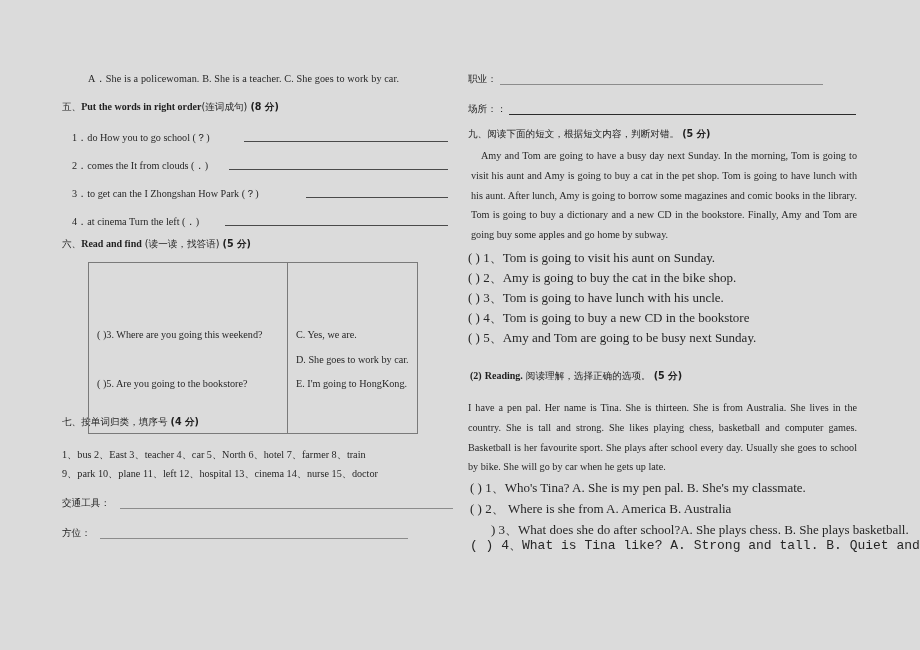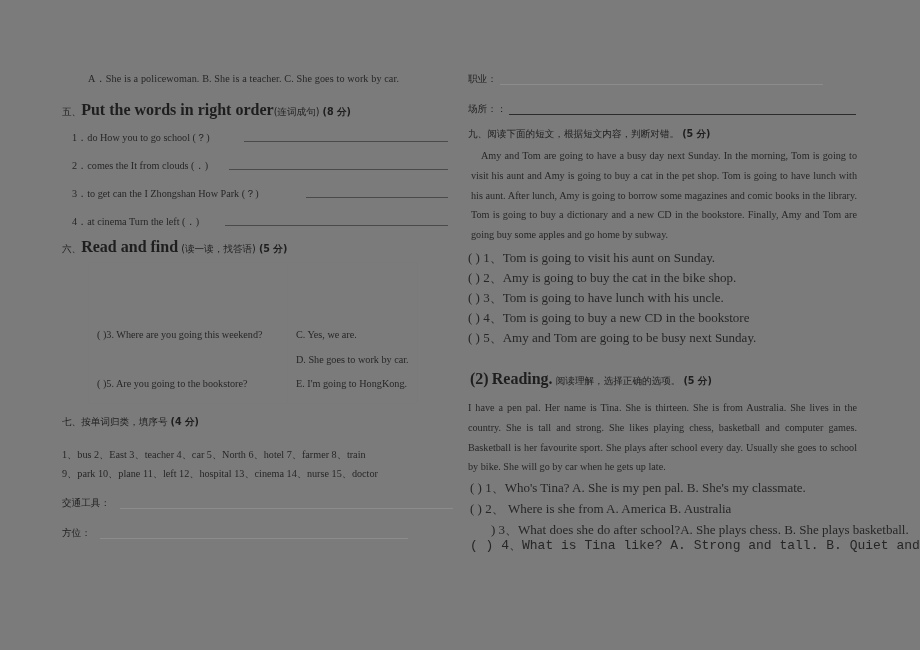--- a/index.html
+++ b/index.html
@@ -14,21 +14,21 @@
     overflow: hidden;
     font-family: "Liberation Serif", "DejaVu Serif", serif;
     color: #262626;
     -webkit-font-smoothing: none;
   }
 
   #page {
     position: relative;
     width: 920px;
     height: 650px;
-    background: #3b82f6;
+    background: #fde047;
   }
 
   
   .col {
     position: absolute;
     top: 0;
   }
   #col-left  { left: 62px;  width: 392px; }
   #col-right { left: 468px; width: 392px; }
 
@@ -49,21 +49,21 @@
 
   .heading {
     position: absolute;
     white-space: nowrap;
     font-family: "DejaVu Sans", "Liberation Sans", sans-serif;
     font-size: 9.6px;
     color: #1e1e1e;
   }
   .heading .en {
     font-family: "Liberation Serif", "DejaVu Serif", serif;
-    font-size: 16px;
+    font-size: 10px;
     font-weight: bold;
   }
   .heading .score { font-weight: bold; }
 
   
   .rule {
     position: absolute;
     height: 0;
     border-bottom: 1px solid #4a4a4a;
   }
@@ -78,21 +78,21 @@
   }
   .ord .num { display: inline-block; }
   .ord .w   { display: inline-block; }
 
   
   #match-table {
     position: absolute;
     left: 88px;
     top: 262px;
     width: 330px;
-    height: 142px;
+    height: 172px;
     border: 1px solid #7a7a7a;
     box-sizing: border-box;
   }
   #match-table .vdiv {
     position: absolute;
     left: 198px;
     top: 0;
     bottom: 0;
     width: 0;
     border-left: 1px solid #7a7a7a;

